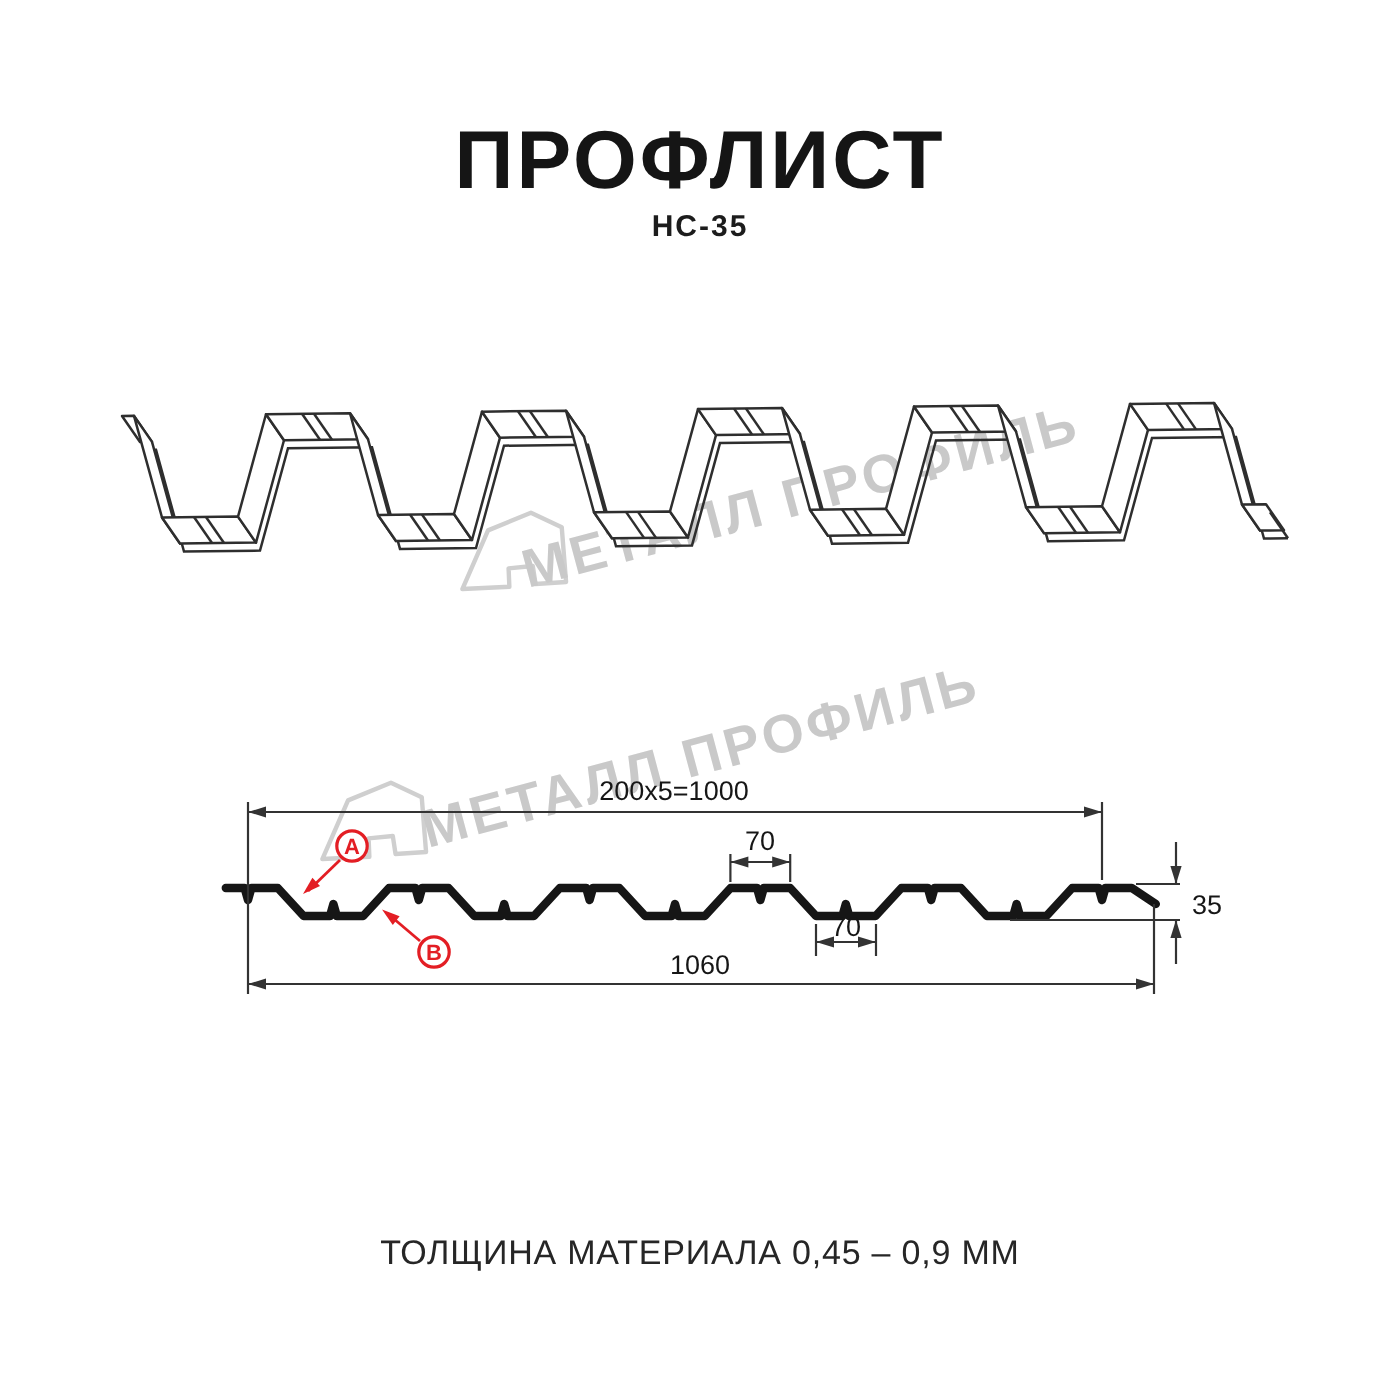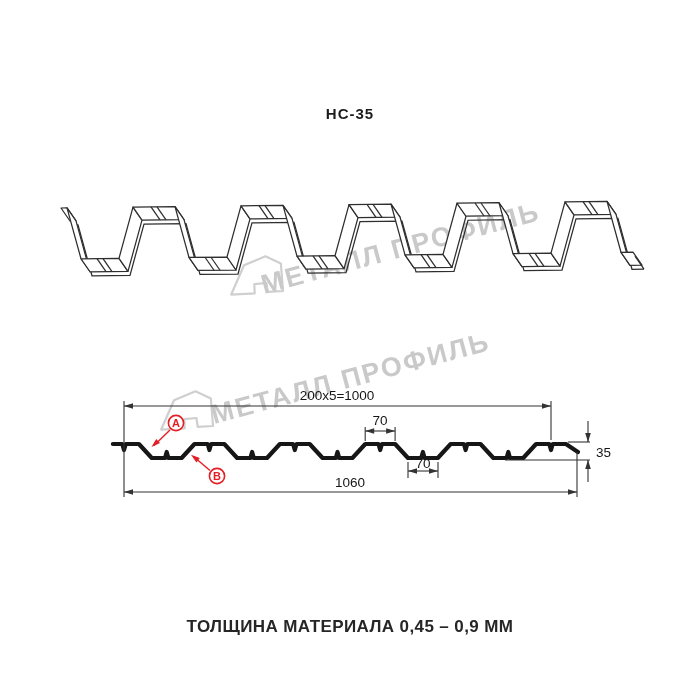--- a/index.html
+++ b/index.html
@@ -3,32 +3,33 @@
 <meta charset="utf-8">
 <style>
   html,body{margin:0;padding:0;background:#fff;}
   .page{position:relative;width:700px;height:700px;background:#fff;overflow:hidden;
         font-family:"Liberation Sans", sans-serif;}
   .title{position:absolute;left:0;top:57px;width:700px;text-align:center;
          font-size:41px;font-weight:800;letter-spacing:1.5px;color:#151515;margin:0;}
   .subtitle{position:absolute;left:0;top:105px;width:700px;text-align:center;
          font-size:15px;font-weight:700;letter-spacing:1px;color:#1c1c1c;}
   .footnote{position:absolute;left:0;top:617px;width:700px;text-align:center;
-         font-size:17px;font-weight:700;letter-spacing:.4px;color:#262626;}
+         font-size:17px;font-weight:400;letter-spacing:.4px;color:#262626;}
   svg{position:absolute;left:0;top:0;}
   .wmtext{font-family:"Liberation Sans",sans-serif;font-size:27px;font-weight:700;
           letter-spacing:2px;fill:#c9c9c9;}
   .dimtext{font-family:"Liberation Sans",sans-serif;font-size:13.5px;font-weight:500;fill:#161616;}
   .redt{font-family:"Liberation Sans",sans-serif;font-size:11px;font-weight:700;}
 </style>
 </head>
 <body>
 
 <div class="page">
 
+  <h1 class="title">ПРОФЛИСТ</h1>
   <div class="subtitle">НС-35</div>
 
   <svg width="700" height="700" viewBox="0 0 700 700">
 
     <g>
       <path d="M 2,28 L 22,3 L 45,0 L 58,11 L 53,38 L 38,35 L 39,26 L 27,24 L 25,33 Z" transform="translate(222,268) rotate(-15)" fill="none" stroke="#cfcfcf" stroke-width="2.2" stroke-linejoin="round"></path>
       <path d="M 2,28 L 22,3 L 45,0 L 58,11 L 53,38 L 38,35 L 39,26 L 27,24 L 25,33 Z" transform="translate(152,403) rotate(-15)" fill="none" stroke="#cfcfcf" stroke-width="2.2" stroke-linejoin="round"></path>
       <text class="wmtext" x="264" y="294" transform="rotate(-15 264 294)">МЕТАЛЛ ПРОФИЛЬ</text>
       <text class="wmtext" x="214" y="424" transform="rotate(-15 214 424)">МЕТАЛЛ ПРОФИЛЬ</text>
     </g>

